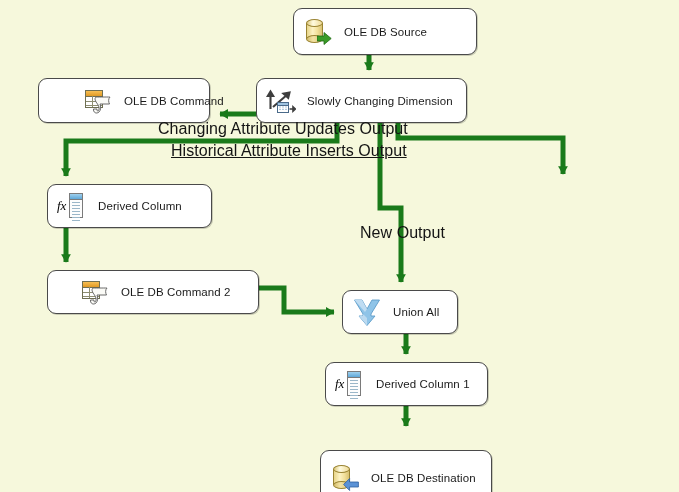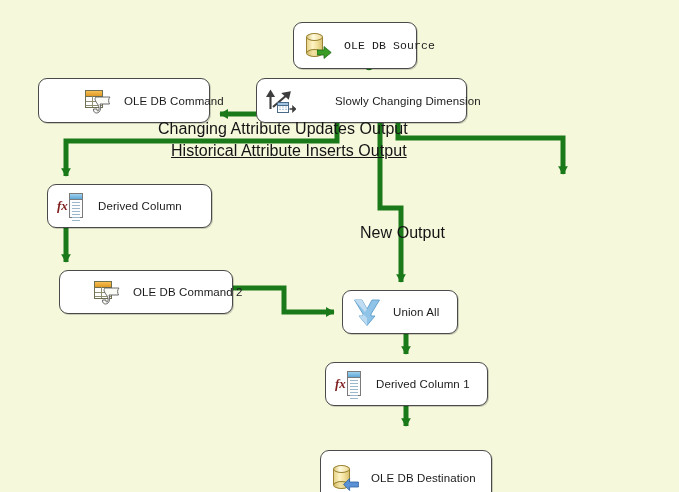--- a/index.html
+++ b/index.html
@@ -150,22 +150,22 @@
     background: #8e8e72;
   }
   
   .fx {
     position: absolute;
     left: 0px;
     top: 8px;
     font-family: "Liberation Serif", serif;
     font-style: italic;
     font-size: 13px;
-    font-weight: bold;
-    color: #7f1d1d;
+    font-weight: normal;
+    color: #000000;
     line-height: 1;
   }
   .collist {
     position: absolute;
     left: 12px;
     top: 2px;
     width: 14px;
     height: 25px;
     background: #fdfdfd;
     border: 1px solid #7a7a7a;
@@ -224,21 +224,21 @@
       <path d="M222,288 L284,288 L284,312 L334,312" marker-end="url(#ah-right)"></path>
 
       <path d="M563,226 L563,290 L428,290" marker-end="url(#ah-left)" opacity="0"></path>
 
       <path d="M406,334 L406,354" marker-end="url(#ah-down)"></path>
 
       <path d="M406,406 L406,426" marker-end="url(#ah-down)"></path>
     </g>
   </svg>
 
-  <div class="node" style="left:293px; top:22px; width:124px; height:47px;font-family:Liberation Mono, monospace;">
+  <div class="node" style="left:293px; top:8px; width:184px; height:47px;">
     <span class="icon">
       <span class="cyl">
         <span class="cyl-body"></span>
         <span class="cyl-bot"></span>
         <span class="cyl-top"></span>
       </span>
       <svg class="arrow-green-r" viewBox="0 0 15 13">
         <path d="M0,4 L7,4 L7,0.5 L14.2,6.5 L7,12.5 L7,9 L0,9 Z" fill="#3a9b27" stroke="#1f6b15" stroke-width="0.8"></path>
       </svg>
     </span>
@@ -253,21 +253,21 @@
         <span class="grid-l2"></span>
           <span class="grid-v"></span>
       </span>
       <svg style="position:absolute;left:9px;top:9px;width:21px;height:21px" viewBox="0 0 21 21">
         <path d="M4,2 C7,2 18,2 18,2 C16,4 16.5,7 17.5,9 L8,9 C9,11.5 9,15 7,17 C4,19.5 1,17 1.5,14 L5,14 C4.5,15.5 5.5,16.5 6.5,15.5 C7.8,14 7,11 5.5,9 C3.5,6.5 2,3.5 4,2 Z" fill="#fbfbf7" stroke="#5a5a5a" stroke-width="0.9" stroke-linejoin="round"></path>
       </svg>
     </span>
     <span class="node-label">OLE DB Command</span>
   </div>
 
-  <div class="node" style="left:256px; top:78px; width:211px; height:45px;gap:28px;">
+  <div class="node" style="left:256px; top:78px; width:211px; height:45px;">
     <span class="icon">
       <svg viewBox="0 0 30 30" style="width:30px;height:30px">
         <path d="M4.5,23 L4.5,7 M4.5,5.5 L1.8,10 L7.2,10 Z" fill="#3d3d3d" stroke="#3d3d3d" stroke-width="2.1"></path>
         <path d="M7,21 L22,8 M23.5,6.5 L17.5,7.6 L22.2,11.8 Z" fill="#3d3d3d" stroke="#3d3d3d" stroke-width="2.1"></path>
         <rect x="11.5" y="16.5" width="11" height="10" fill="#ffffff" stroke="#4a6a8a" stroke-width="1"></rect>
         <rect x="11.5" y="16.5" width="11" height="3" fill="#9fc3e0" stroke="#4a6a8a" stroke-width="1"></rect>
         <path d="M13.4,21 h1.2 M16.4,21 h1.2 M19.4,21 h1.2 M13.4,23.4 h1.2 M16.4,23.4 h1.2 M19.4,23.4 h1.2" stroke="#7fa5c4" stroke-width="1.1"></path>
         <path d="M23.5,23 L27.6,23 M27,20.8 L29.4,23 L27,25.2 Z" fill="#3d3d3d" stroke="#3d3d3d" stroke-width="1.6"></path>
       </svg>
     </span>
@@ -287,21 +287,21 @@
             <i></i>
             <i></i>
             <i></i>
           </span>
       </span>
     </span>
     <span class="node-label">Derived Column</span>
   </div>
 
 
-  <div class="node" style="left:59px; top:270px; width:174px; height:44px;padding-left:32px;">
+  <div class="node" style="left:47px; top:270px; width:212px; height:44px;padding-left:32px;">
     <span class="icon">
       <span class="grid">
         <span class="grid-hdr"></span>
           <span class="grid-l1"></span>
         <span class="grid-l2"></span>
           <span class="grid-v"></span>
       </span>
       <svg style="position:absolute;left:9px;top:9px;width:21px;height:21px" viewBox="0 0 21 21">
         <path d="M4,2 C7,2 18,2 18,2 C16,4 16.5,7 17.5,9 L8,9 C9,11.5 9,15 7,17 C4,19.5 1,17 1.5,14 L5,14 C4.5,15.5 5.5,16.5 6.5,15.5 C7.8,14 7,11 5.5,9 C3.5,6.5 2,3.5 4,2 Z" fill="#fbfbf7" stroke="#5a5a5a" stroke-width="0.9" stroke-linejoin="round"></path>
       </svg>

